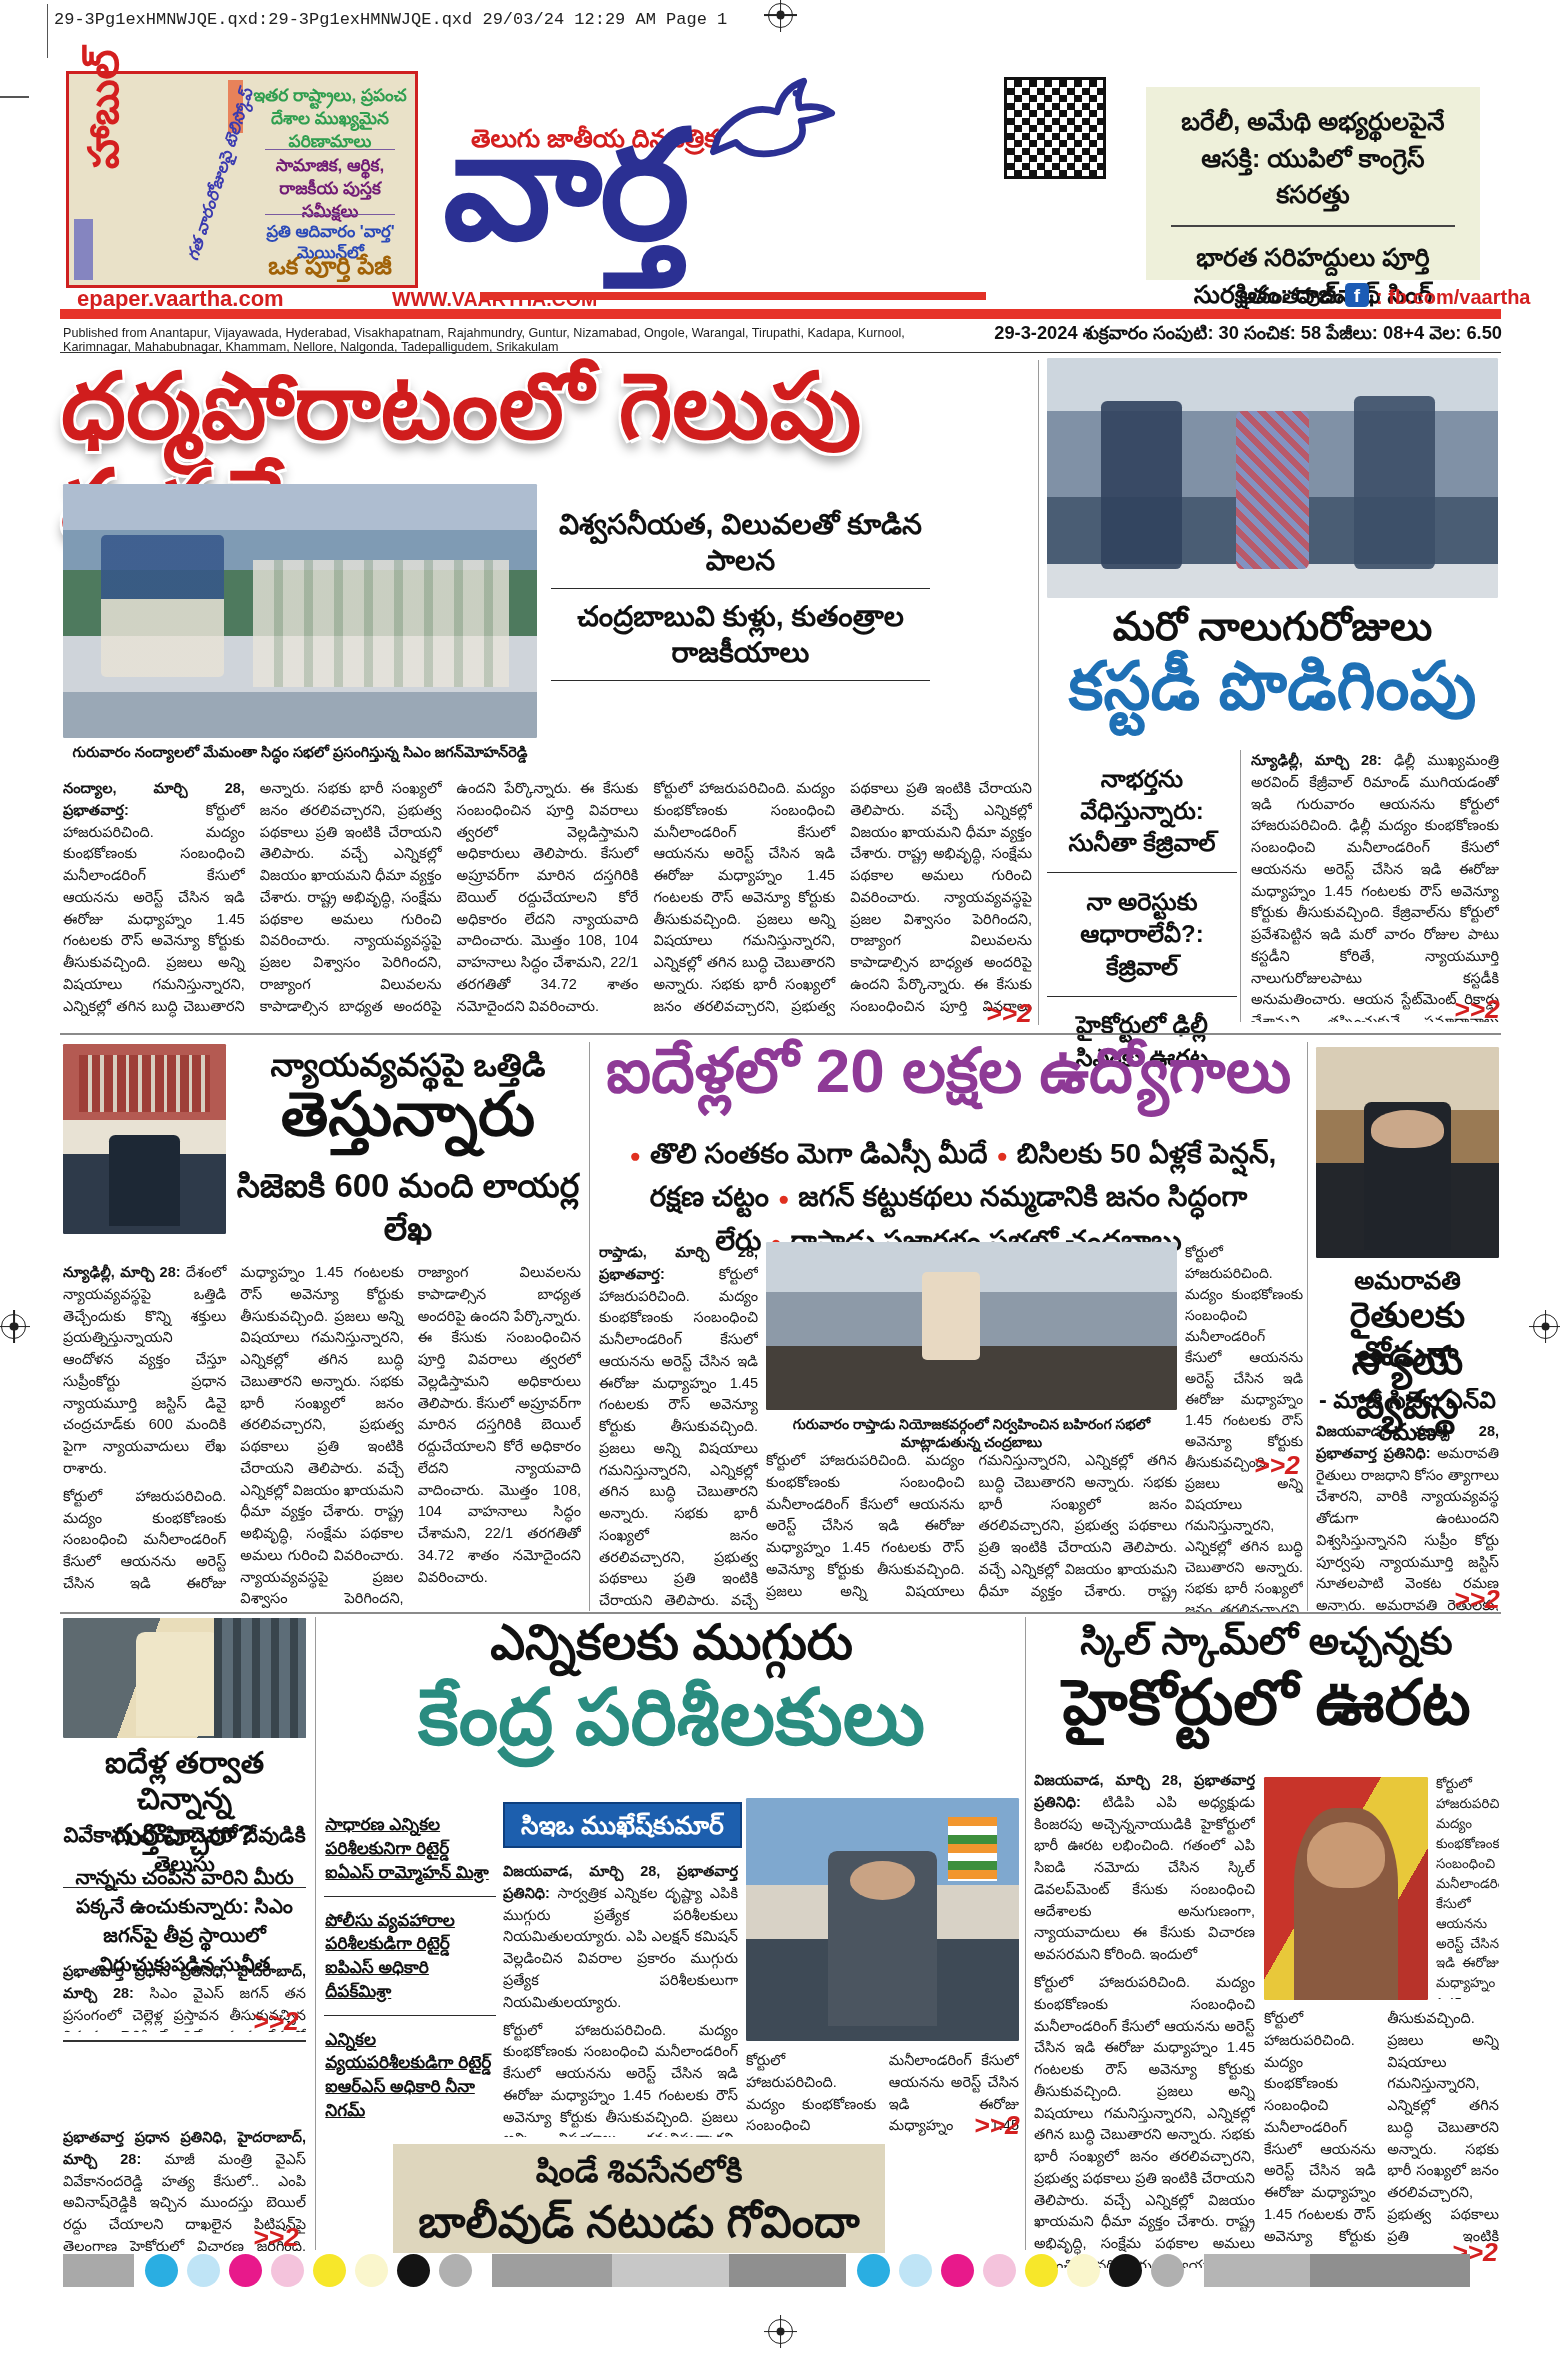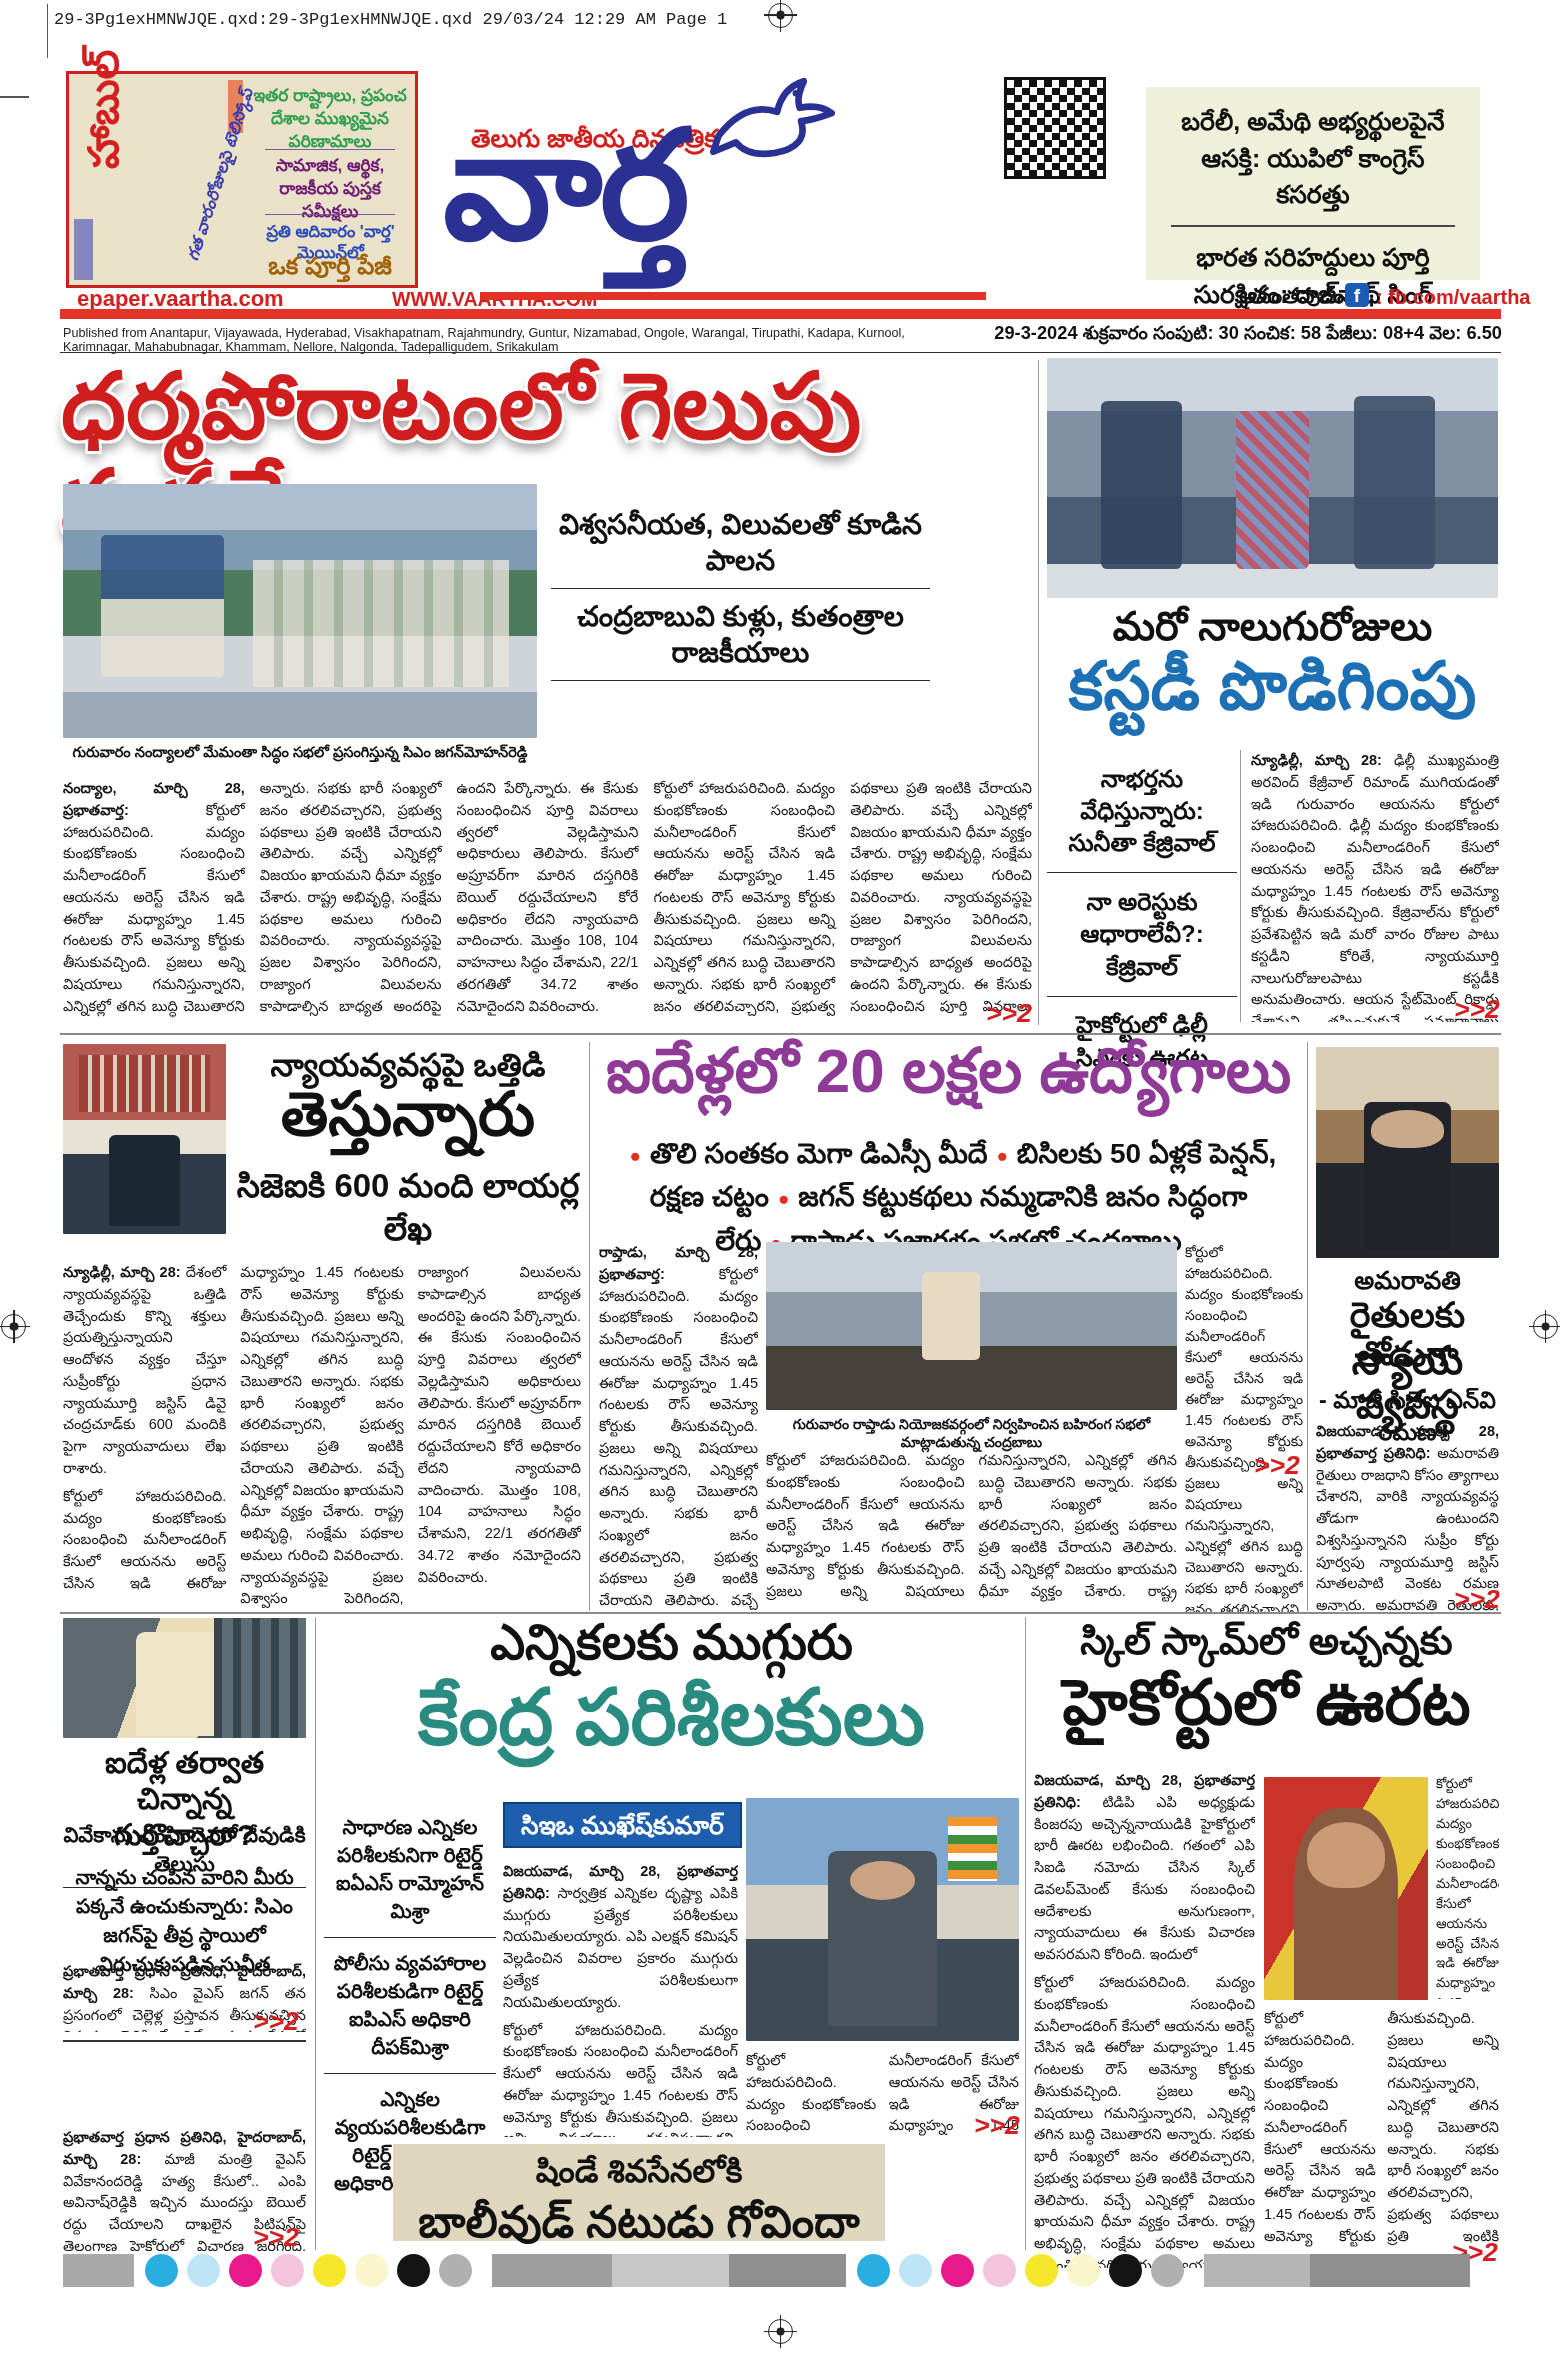--- a/index.html
+++ b/index.html
@@ -16,21 +16,21 @@
   .hrule{background:#8a8a8a;}
   .vrule{background:#9a9a9a;}
   .regmark{width:25px;height:25px;border:1.9px solid #222;border-radius:50%;box-sizing:border-box;}
   .regmark:before{content:"";position:absolute;left:50%;top:-5px;bottom:-5px;width:1.9px;background:#222;transform:translateX(-50%);}
   .regmark:after{content:"";position:absolute;top:50%;left:-5px;right:-5px;height:1.9px;background:#222;transform:translateY(-50%);}
   .regmark i{position:absolute;left:50%;top:50%;width:8.9px;height:8.9px;background:#222;border-radius:50%;transform:translate(-50%,-50%);}
   .lead-sub{font-size:28.4px;font-weight:bold;text-align:center;padding:10px 3.8px;border-bottom:1.9px solid #2b2b2b;line-height:1.25;}
   .lead-sub.last{border-bottom:none;}
   .cust-sub{font-size:24px;font-weight:bold;text-align:center;padding:12.6px 1.3px;line-height:1.35;border-bottom:1.9px solid #2b2b2b;}
   .cust-sub.last{border-bottom:none;}
-  .obs-sub{font-size:20px;font-weight:bold;text-align:center;padding:11.4px 1.3px;line-height:1.4;border-bottom:1.9px solid #2b2b2b;}
+  .obs-sub{font-size:17px;font-weight:bold;text-align:left;padding:11.4px 1.3px;line-height:1.4;border-bottom:1.9px solid #2b2b2b;text-decoration:underline;}
   .obs-sub.last{border-bottom:none;}
   .bullet-line{font-size:28px;font-weight:bold;text-align:center;line-height:1.55;}
   .bullet-line .bi:before{content:"●";color:#e03020;font-size:19px;vertical-align:middle;margin:0 8.9px;}
   .dot{width:33px;height:33px;border-radius:50%;display:inline-block;margin-right:8.9px;}
   .graybar{height:33px;display:inline-block;}
 </style>
 </head>
 <body>
 
 <div id="page">
@@ -228,21 +228,21 @@
   </div>
   <div class="abs body-txt" style="left:503px;top:1861px;width:235px;height:276px;">
     <p><span class="dl">విజయవాడ, మార్చి 28, ప్రభాతవార్త ప్రతినిధి:</span> <span>సార్వత్రిక ఎన్నికల దృష్ట్యా ఎపికి ముగ్గురు ప్రత్యేక పరిశీలకులు నియమితులయ్యారు. ఎపి ఎలక్షన్ కమిషన్ వెల్లడించిన వివరాల ప్రకారం ముగ్గురు ప్రత్యేక పరిశీలకులుగా నియమితులయ్యారు.</span></p>
     <p>కోర్టులో హాజరుపరిచింది. మద్యం కుంభకోణంకు సంబంధించి మనీలాండరింగ్ కేసులో ఆయనను అరెస్ట్ చేసిన ఇడి ఈరోజు మధ్యాహ్నం 1.45 గంటలకు రౌస్ అవెన్యూ కోర్టుకు తీసుకువచ్చింది. ప్రజలు అన్ని విషయాలు గమనిస్తున్నారని, ఎన్నికల్లో తగిన బుద్ధి చెబుతారని అన్నారు. సభకు భారీ సంఖ్యలో జనం తరలివచ్చారని, ప్రభుత్వ పథకాలు ప్రతి ఇంటికి చేరాయని తెలిపారు. వచ్చే ఎన్నికల్లో విజయం ఖాయమని ధీమా వ్యక్తం చేశారు. రాష్ట్ర అభివృద్ధి, సంక్షేమ పథకాల అమలు గురించి వివరించారు. న్యాయవ్యవస్థపై ప్రజల విశ్వాసం పెరిగిందని, రాజ్యాంగ విలువలను కాపాడాల్సిన బాధ్యత అందరిపై ఉందని పేర్కొన్నారు. ఈ కేసుకు సంబంధించిన పూర్తి వివరాలు త్వరలో వెల్లడిస్తామని అధికారులు తెలిపారు. కేసులో అప్రూవర్‌గా మారిన దస్తగిరికి బెయిల్ రద్దుచేయాలని కోరే అధికారం లేదని న్యాయవాది వాదించారు. మొత్తం 108, 104 వాహనాలు సిద్ధం చేశామని, 22/1 తరగతితో 34.72 శాతం నమోదైందని వివరించారు.</p>
   </div>
   <div class="abs body-txt" style="left:746px;top:2050px;width:273px;height:87px;column-count:2;column-gap:12.6px;">
     <p>కోర్టులో హాజరుపరిచింది. మద్యం కుంభకోణంకు సంబంధించి మనీలాండరింగ్ కేసులో ఆయనను అరెస్ట్ చేసిన ఇడి ఈరోజు మధ్యాహ్నం 1.45 గంటలకు రౌస్ అవెన్యూ కోర్టుకు తీసుకువచ్చింది. ప్రజలు అన్ని విషయాలు గమనిస్తున్నారని, ఎన్నికల్లో తగిన బుద్ధి చెబుతారని అన్నారు. సభకు భారీ సంఖ్యలో జనం తరలివచ్చారని, ప్రభుత్వ పథకాలు ప్రతి ఇంటికి చేరాయని తెలిపారు. వచ్చే ఎన్నికల్లో విజయం ఖాయమని ధీమా వ్యక్తం చేశారు. రాష్ట్ర అభివృద్ధి, సంక్షేమ పథకాల అమలు గురించి వివరించారు. న్యాయవ్యవస్థపై ప్రజల విశ్వాసం పెరిగిందని, రాజ్యాంగ విలువలను కాపాడాల్సిన బాధ్యత అందరిపై ఉందని పేర్కొన్నారు. ఈ కేసుకు సంబంధించిన పూర్తి వివరాలు త్వరలో వెల్లడిస్తామని అధికారులు తెలిపారు. కేసులో అప్రూవర్‌గా మారిన దస్తగిరికి బెయిల్ రద్దుచేయాలని కోరే అధికారం లేదని న్యాయవాది వాదించారు. మొత్తం 108, 104 వాహనాలు సిద్ధం చేశామని, 22/1 తరగతితో 34.72 శాతం నమోదైందని వివరించారు.</p>
   </div>
   <div class="abs jump" style="left:974px;top:2112px;">&gt;&gt;2</div>
 
-  <div class="abs" style="left:393px;top:2144px;width:492px;height:97px;background:#ded6bd;">
+  <div class="abs" style="left:393px;top:2144px;width:492px;height:109px;background:#ded6bd;">
     <div class="ctr" style="padding-top:8.9px;font-size:32px;font-weight:bold;">షిండే శివసేనలోకి</div>
     <div class="ctr" style="font-size:44px;font-weight:bold;line-height:1.15;">బాలీవుడ్ నటుడు గోవిందా</div>
   </div>
 
   <div class="abs vrule" style="left:1025px;top:1617px;width:1.3px;height:633px;"></div>
 
   <div class="abs ctr" style="left:1034px;top:1622px;width:465px;font-size:38px;font-weight:bold;line-height:1;">స్కిల్ స్కామ్‌లో అచ్చన్నకు</div>
   <div class="abs ctr" style="left:1034px;top:1669px;width:465px;font-size:63px;font-weight:bold;line-height:1.05;">హైకోర్టులో ఊరట</div>
   <div class="abs body-txt" style="left:1034px;top:1770px;width:221px;height:498px;">
     <p><span class="dl">విజయవాడ, మార్చి 28, ప్రభాతవార్త ప్రతినిధి:</span> <span>టిడిపి ఎపి అధ్యక్షుడు కింజరపు అచ్చెన్ననాయుడికి హైకోర్టులో భారీ ఊరట లభించింది. గతంలో ఎపి సిఐడి నమోదు చేసిన స్కిల్ డెవలప్‌మెంట్ కేసుకు సంబంధించి ఆదేశాలకు అనుగుణంగా, న్యాయవాదులు ఈ కేసుకు విచారణ అవసరమని కోరింది. ఇందులో</span></p>

